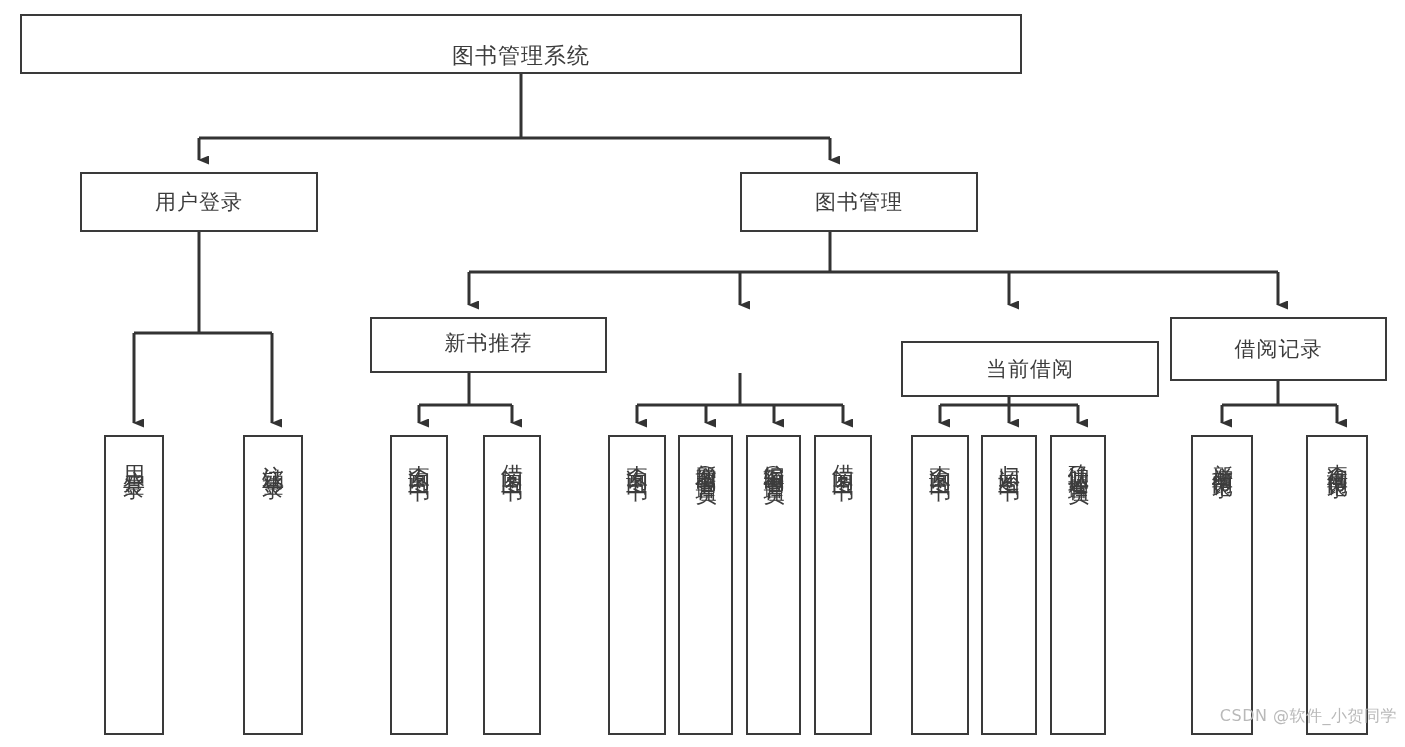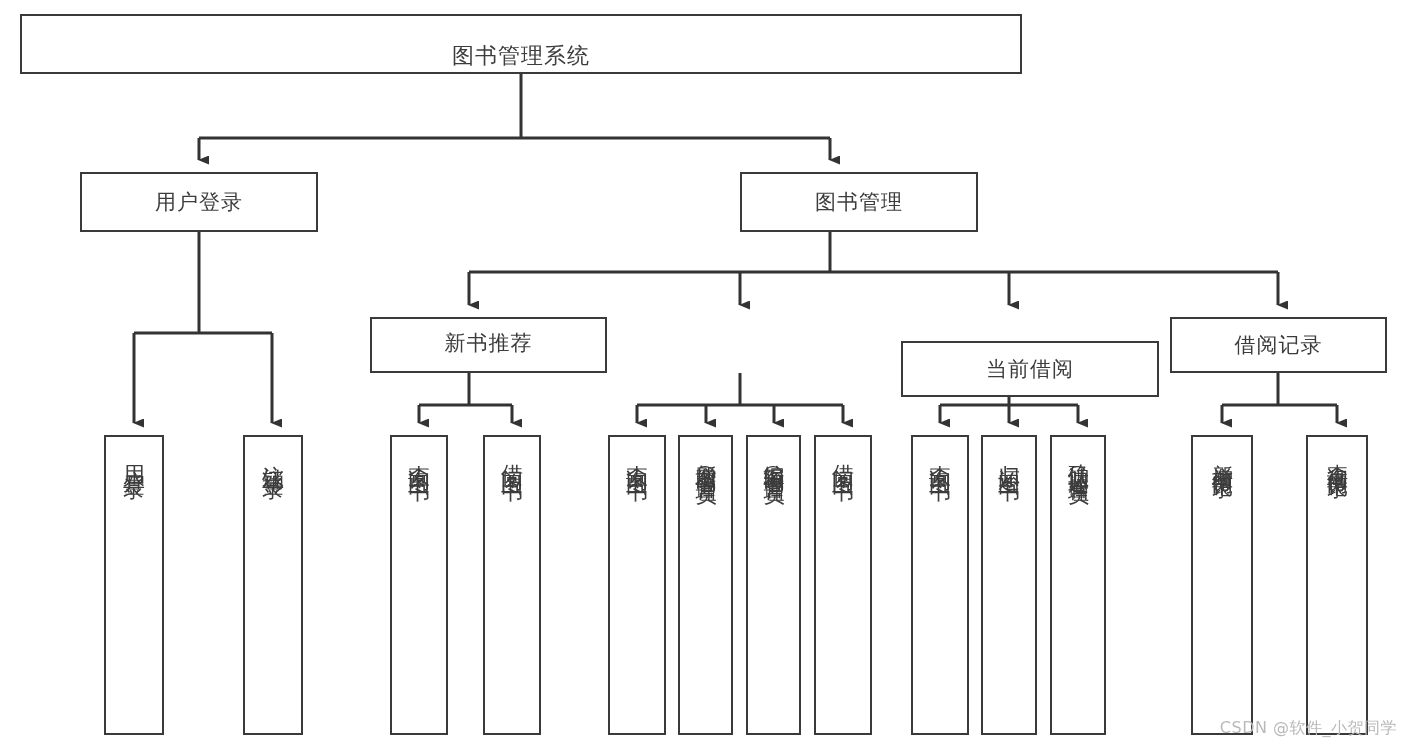--- a/index.html
+++ b/index.html
@@ -67,21 +67,21 @@
     line-height: 1;
     white-space: nowrap;
   }
   .node.vert.tall-text .node-label {
     font-size: 21px;
     letter-spacing: 3px;
   }
   #watermark {
     position: absolute;
     right: 8px;
-    bottom: 8px;
+    bottom: 20px;
     font-size: 16px;
     color: #b9b9b9;
     letter-spacing: 0.5px;
     z-index: 5;
     white-space: nowrap;
     font-family: "DejaVu Sans", "Liberation Sans", sans-serif;
   }
 </style>
 </head>
 <body>
@@ -152,21 +152,21 @@
 
   <div class="node horiz" style="left:370px; top:317px; width:237px; height:56px;font-family:Liberation Mono, monospace;">
     <span class="node-label">新书推荐</span>
   </div>
 
 
   <div class="node horiz" style="left:901px; top:317px; width:258px; height:56px;margin-top:24px;">
     <span class="node-label">当前借阅</span>
   </div>
 
-  <div class="node horiz" style="left:1170px; top:317px; width:217px; height:56px;">
+  <div class="node horiz" style="left:1170px; top:317px; width:217px; height:64px;">
     <span class="node-label">借阅记录</span>
   </div>
 
   <div class="node vert" style="left:104px; top:435px; width:60px; height:300px;">
     <span class="node-label">用户登录</span>
   </div>
 
   <div class="node vert" style="left:243px; top:435px; width:60px; height:300px;">
     <span class="node-label">注销登录</span>
   </div>

